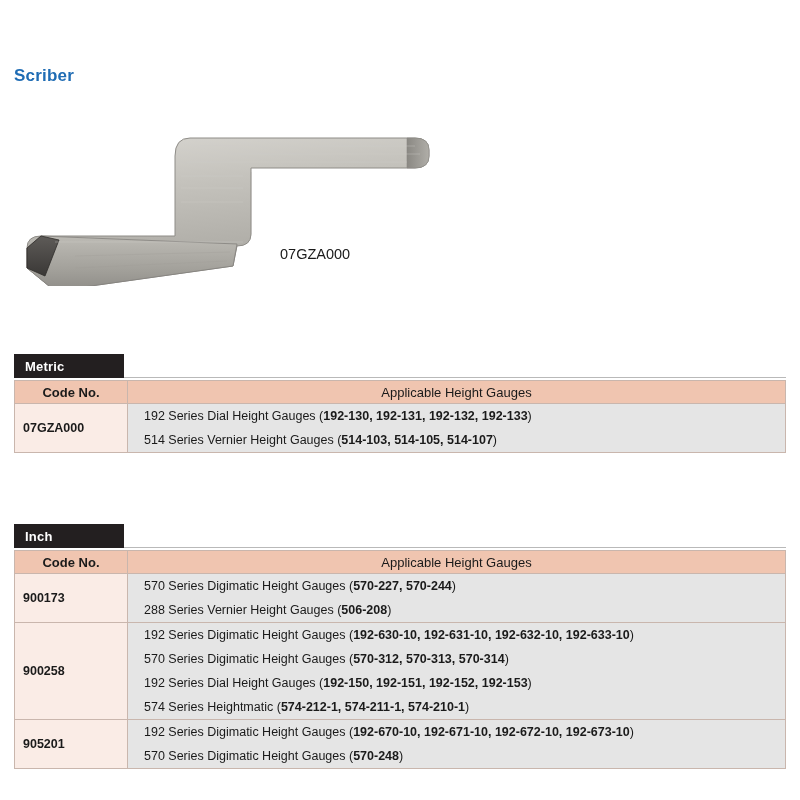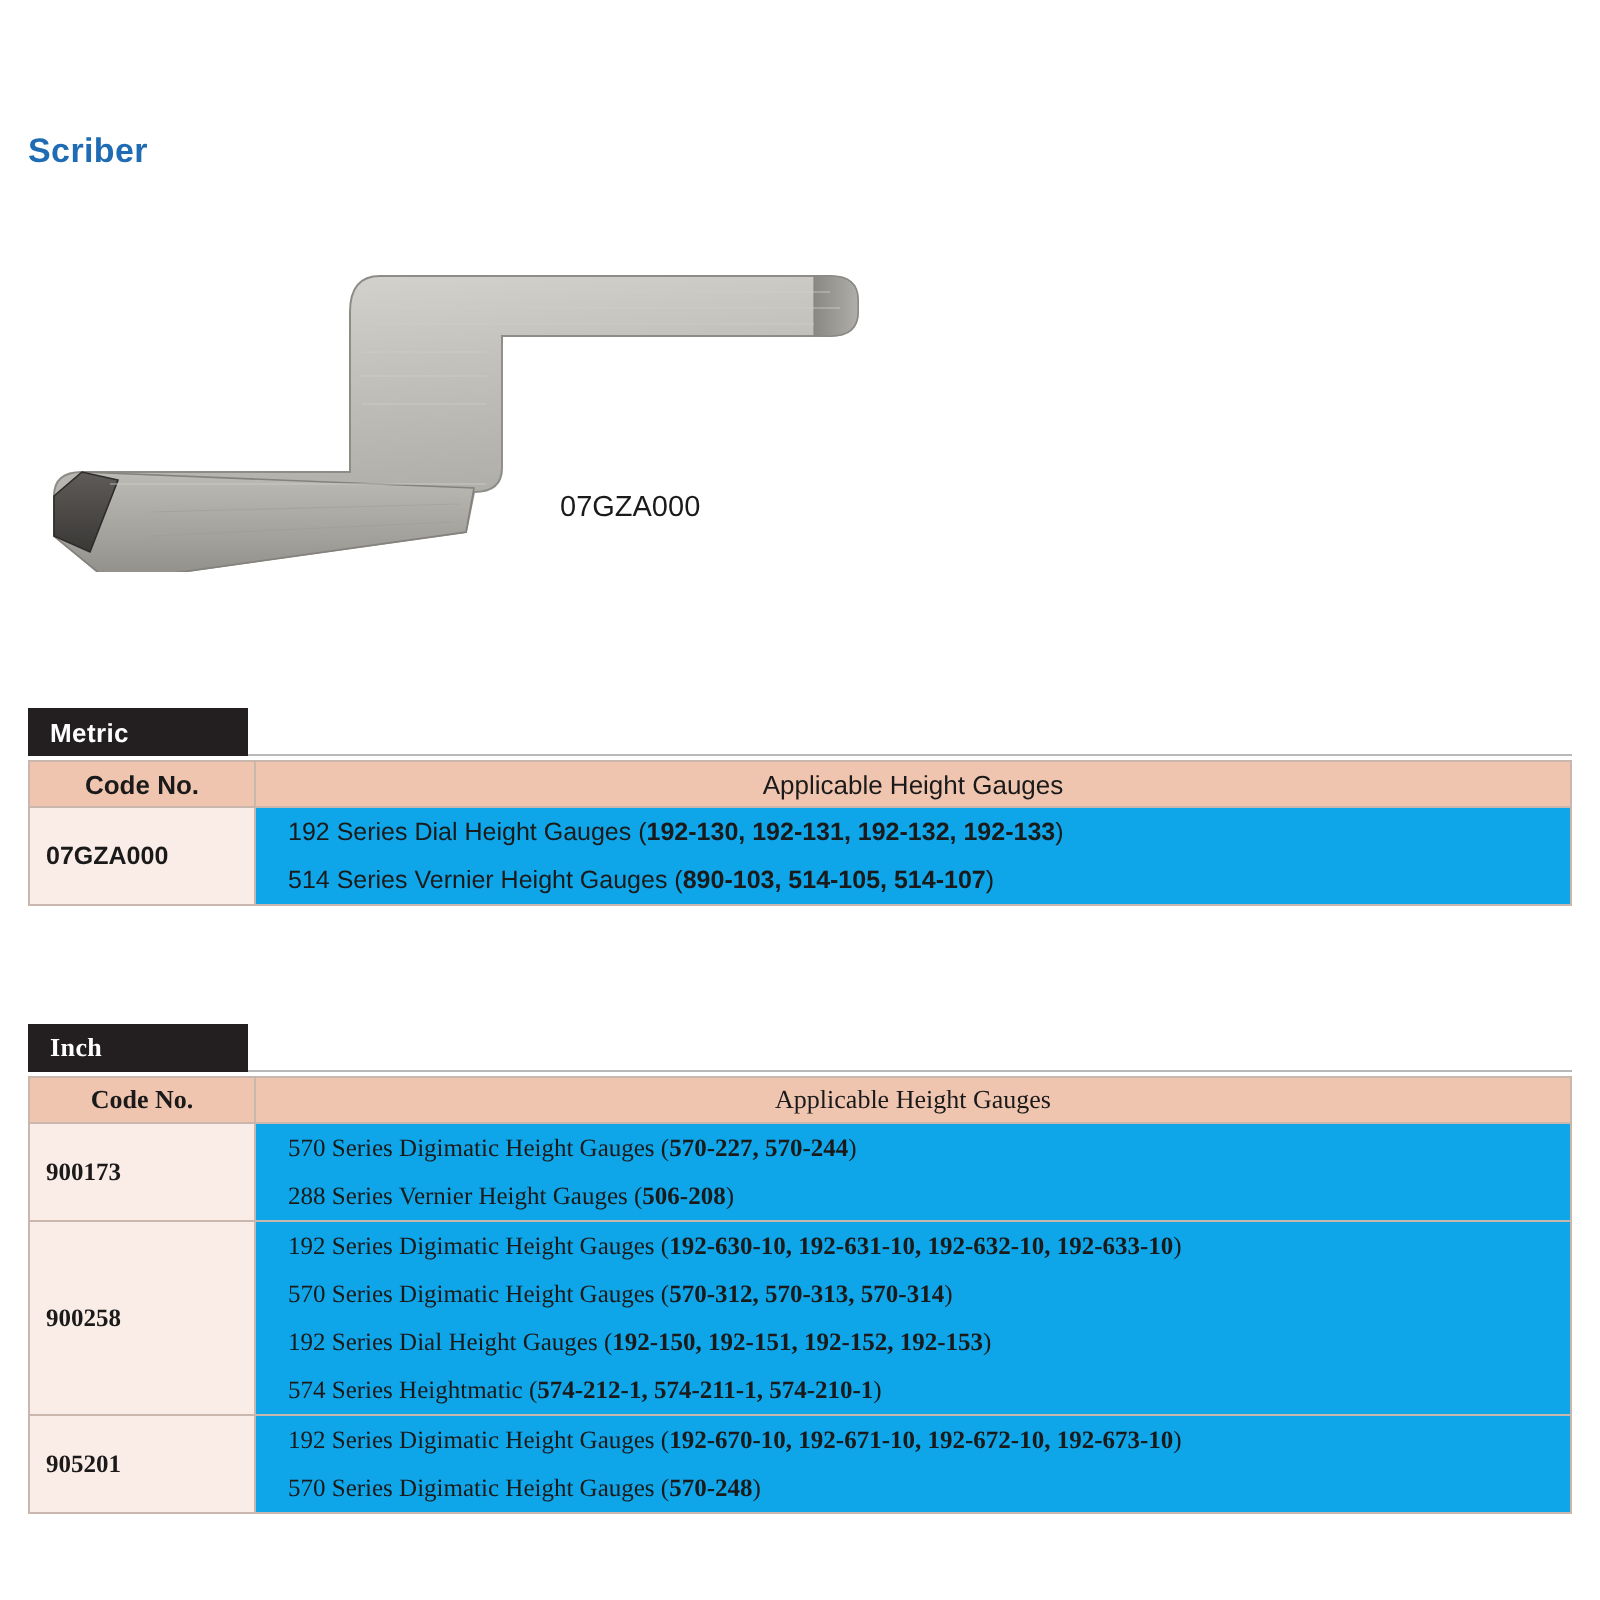--- a/index.html
+++ b/index.html
@@ -53,21 +53,21 @@
     font-family: "Liberation Sans", sans-serif;
   }
 
   
   .section {
     position: absolute;
     left: 14px;
     width: 772px;
   }
   .sec-metric { top: 318px; }
-  .sec-inch { top: 476px; font-family: Liberation Serif, serif; }
+  .sec-inch { top: 488px; }
 
   .band {
     display: flex;
     align-items: stretch;
     height: 24px;
   }
   .band-label {
     width: 110px;
     background: #231f20;
     color: #ffffff;
@@ -106,21 +106,21 @@
   }
   table.spec th.col-code { width: 113px; }
   table.spec th.col-app  { font-weight: normal; }
   td.code {
     background: #faece6;
     font-weight: bold;
     font-size: 13px;
     text-align: left;
   }
   td.apps {
-    background: #0ea5e9;
+    background: #e5e5e5;
     padding: 0;
   }
   td.apps .line {
     height: 24px;
     line-height: 24px;
     padding-left: 8px;
     white-space: nowrap;
     overflow: hidden;
   }
   td.apps .line + .line { border-top: 0; }
@@ -199,21 +199,21 @@
         <tr>
           <th class="col-code">Code No.</th>
           <th class="col-app">Applicable Height Gauges</th>
         </tr>
       </thead>
       <tbody>
         <tr>
           <td class="code">07GZA000</td>
           <td class="apps">
             <div class="line"><span>192 Series Dial Height Gauges (</span><span class="bold">192-130, 192-131, 192-132, 192-133</span><span>)</span></div>
-            <div class="line"><span>514 Series Vernier Height Gauges (</span><span class="bold">890-103, 514-105, 514-107</span><span>)</span></div>
+            <div class="line"><span>514 Series Vernier Height Gauges (</span><span class="bold">514-103, 514-105, 514-107</span><span>)</span></div>
           </td>
         </tr>
       </tbody>
     </table>
   </div>
 
   <div class="section sec-inch">
     <div class="band">
       <div class="band-label">Inch</div>
       <div class="band-rest"></div>

